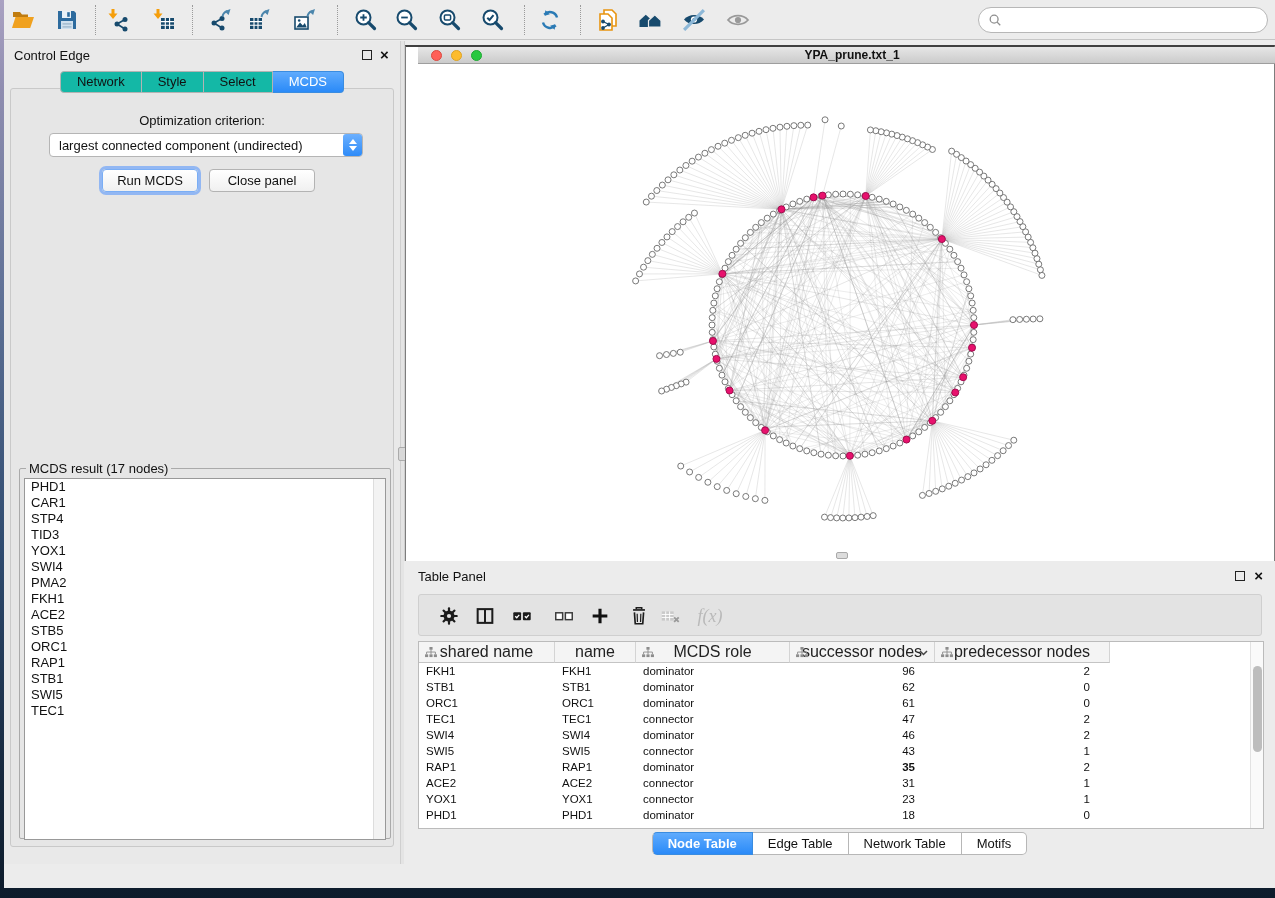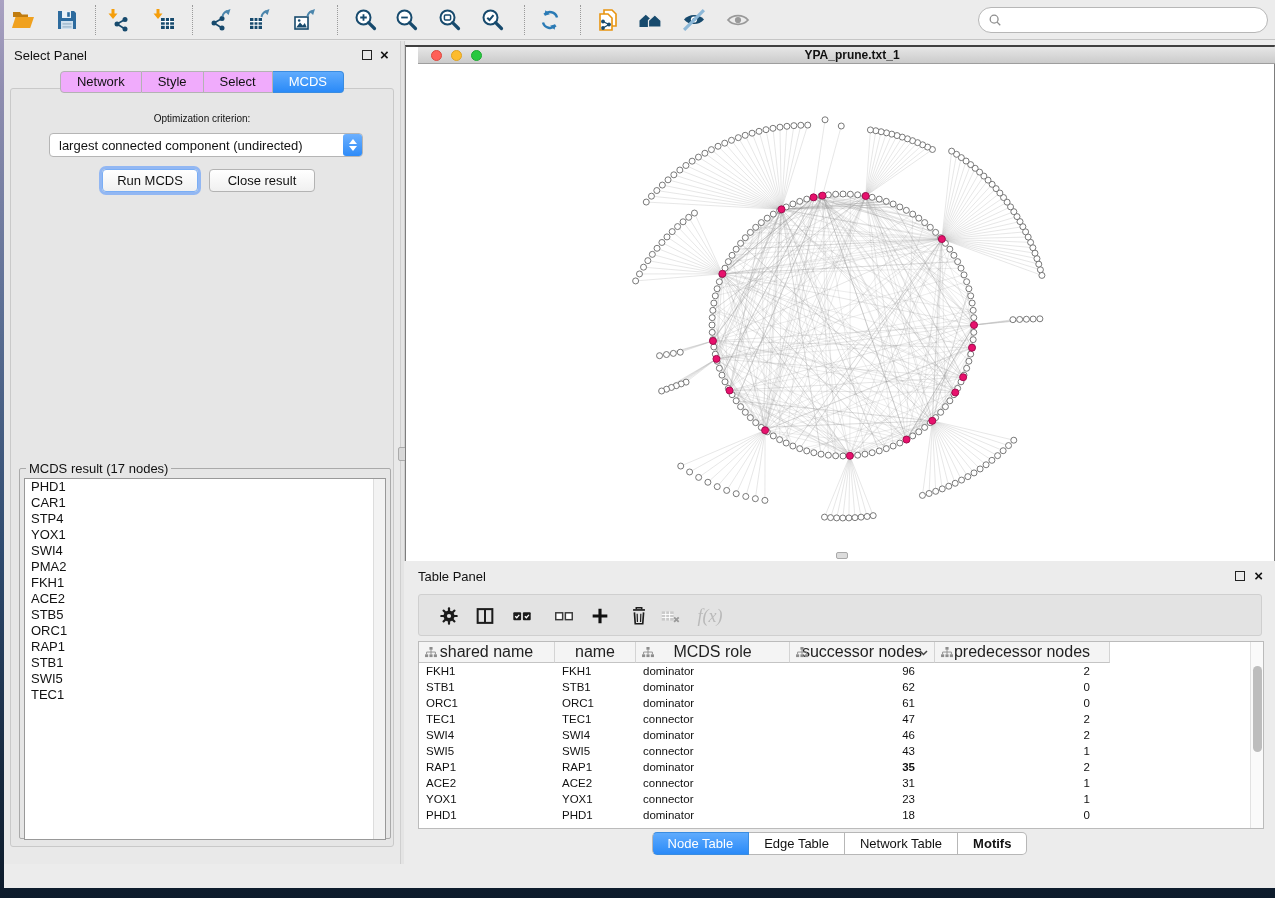--- a/index.html
+++ b/index.html
@@ -19,26 +19,26 @@
   .searchbox { position:absolute; left:974px; top:7px; width:290px; height:26px; background:#fff; border:1px solid #b7b7b7; border-radius:13px; display:flex; align-items:center; padding-left:9px; }
   .searchbox input { border:none; outline:none; flex:1; font-size:13px; background:transparent; margin-left:5px; font-family:inherit; }
 
   
   .control-panel { position:absolute; left:0; top:41px; width:396px; height:823px; background:#e9e9e9; }
   .cp-header { position:absolute; left:0; top:0; width:100%; height:26px; }
   .panel-title { position:absolute; left:10px; top:7px; font-size:13px; color:#111; }
   .float-ic { position:absolute; width:10px; height:10px; border:1.5px solid #222; top:9px; }
   .close-ic { position:absolute; top:5px; font-size:15px; font-weight:bold; color:#111; line-height:18px; }
   .seg-bar { position:absolute; left:0; top:30px; width:100%; display:flex; justify-content:center; z-index:2; }
-  .seg { height:22px; line-height:20px; padding:0 16px; background:#f0abfc; border:1px solid #b3b3b3; border-left:none; font-size:13px; color:#111; text-align:center; }
+  .seg { height:22px; line-height:20px; padding:0 16px; background:#14b8a6; border:1px solid #b3b3b3; border-left:none; font-size:13px; color:#111; text-align:center; }
   .seg:first-child { border-left:1px solid #b3b3b3; border-radius:4px 0 0 4px; }
   .seg:last-child { border-radius:0 4px 4px 0; }
   .seg-active { background:linear-gradient(#5fabfd,#2a8af8); border-color:#3a8ce0; color:#fff; }
   .cp-content { position:absolute; left:6px; top:47px; width:384px; height:759px; background:#e6e6e6; border:1px solid #c9c9c9; border-radius:3px; }
-  .opt-label { position:absolute; left:0; top:24px; width:100%; text-align:center; font-size:10px; color:#111; }
+  .opt-label { position:absolute; left:0; top:24px; width:100%; text-align:center; font-size:13px; color:#111; }
   .dropdown { position:absolute; left:38px; top:44px; width:314px; height:24px; background:#fff; border:1px solid #b5b5b5; border-radius:4px; display:flex; align-items:center; }
   .dropdown .dd-text { flex:1; font-size:13px; padding-left:9px; color:#111; white-space:nowrap; overflow:hidden; }
   .stepper { width:19px; height:22px; margin-right:0px; border-radius:3px; background:linear-gradient(#6cb0fe,#2e8bf8); display:flex; flex-direction:column; align-items:center; justify-content:center; gap:2px; }
   .tri-up { width:0; height:0; border-left:4px solid transparent; border-right:4px solid transparent; border-bottom:5px solid #fff; }
   .tri-dn { width:0; height:0; border-left:4px solid transparent; border-right:4px solid transparent; border-top:5px solid #fff; }
   .btn-row { position:absolute; left:0; top:80px; width:100%; height:24px; }
   .pbtn { position:absolute; height:23px; background:linear-gradient(#ffffff,#f0f0f0); border:1px solid #b3b3b3; border-radius:4px; font-size:13px; color:#111; text-align:center; line-height:21px; font-family:inherit; }
   .pbtn.focus { box-shadow:0 0 0 3px rgba(77,144,254,.55); border-color:#7aaef5; }
   .mcds-box { position:absolute; left:8px; top:372px; width:372px; height:378px; border:1px solid #aaa; border-radius:2px; }
   .mcds-box legend { font-size:13px; color:#111; margin-left:6px; padding:0 3px; }
@@ -71,22 +71,22 @@
   .th .ticon { position:absolute; left:6px; top:5px; }
   .th .chev { position:absolute; right:6px; top:8px; }
   .tbody { position:absolute; left:0; top:21px; width:100%; }
   .tr { display:flex; height:16px; }
   .td { font-size:11.5px; color:#111; line-height:16px; padding-left:7px; white-space:nowrap; overflow:hidden; }
   .td.num { text-align:right; padding-right:20px; padding-left:0; }
   .tscroll { position:absolute; right:0; top:0; width:13px; height:100%; background:#fafafa; border-left:1px solid #e2e2e2; }
   .tthumb { position:absolute; left:2px; top:24px; width:9px; height:86px; background:#bdbdbd; border-radius:5px; }
   .tp-tabs { position:absolute; left:0; top:271px; width:100%; display:flex; justify-content:center; }
   .btab { height:23px; line-height:21px; padding:0 15px; background:#fff; border:1px solid #b7b7b7; border-left:none; font-size:13px; color:#111; }
-  .btab:first-child { border-left:1px solid #b7b7b7; border-radius:5px 0 0 5px; }
-  .btab:last-child { border-radius:0 5px 5px 0;font-weight:bold; }
+  .btab:first-child { border-left:1px solid #b7b7b7; border-radius:5px 0 0 5px;font-weight:bold; }
+  .btab:last-child { border-radius:0 5px 5px 0; }
   .btab-active { background:linear-gradient(#5fabfd,#2a8af8); border-color:#3a8ce0; color:#fff; }
 
   
   .status-bar { position:absolute; left:0; top:864px; width:100%; height:24px; background:#ececec; border-top:1px solid #bdbdbd; }
   .sb-btn { position:absolute; left:10px; top:2px; width:28px; height:20px; background:linear-gradient(#fdfdfd,#e9e9e9); border:1px solid #b0b0b0; border-radius:3px; display:flex; align-items:center; justify-content:center; }
   .mem-btn { position:absolute; right:8px; top:2px; height:20px; padding:0 10px; background:#fbfbfb; border:1px solid #b0b0b0; border-radius:3px; display:flex; align-items:center; gap:6px; font-size:12.5px; color:#111; }
   .mem-dot { width:11px; height:11px; border-radius:50%; background:#1aa12d; border:1px solid #128021; }
 </style>
 </head>
 <body>
@@ -238,50 +238,51 @@
       <svg width="14" height="14" viewBox="0 0 16 16">
           <circle cx="7" cy="7" r="4.5" fill="none" stroke="#8e8e8e" stroke-width="1.5"></circle>
           <path d="M10.4 10.4L14 14" stroke="#8e8e8e" stroke-width="1.5"></path>
         </svg>
       <input type="text" placeholder="" style="">
     </div>
   </div>
 
   <div class="control-panel">
     <div class="cp-header">
-      <span class="panel-title">Select Panel</span>
+      <span class="panel-title">Control Edge</span>
       <span class="float-ic" style="left:358px"></span>
       <span class="close-ic" style="left:376px">×</span>
     </div>
     <div class="seg-bar">
         <div class="seg">Network</div>
         <div class="seg">Style</div>
         <div class="seg">Select</div>
         <div class="seg seg-active">MCDS</div>
       </div>
     <div class="cp-content">
       <div class="opt-label">Optimization criterion:</div>
       <div class="dropdown">
         <span class="dd-text">largest connected component (undirected)</span>
         <span class="stepper">
             <span class="tri-up"></span>
             <span class="tri-dn"></span>
           </span>
       </div>
       <div class="btn-row">
         <button class="pbtn focus" style="left:91px;width:96px">Run MCDS</button>
-        <button class="pbtn" style="left:198px;width:106px">Close result</button>
+        <button class="pbtn" style="left:198px;width:106px">Close panel</button>
       </div>
       <fieldset class="mcds-box">
         <legend>MCDS result (17 nodes)</legend>
         <div class="mcds-list">
           <div class="mcds-scroll"></div>
         <div class="mcds-item">PHD1</div>
             <div class="mcds-item">CAR1</div>
             <div class="mcds-item">STP4</div>
+            <div class="mcds-item">TID3</div>
             <div class="mcds-item">YOX1</div>
             <div class="mcds-item">SWI4</div>
             <div class="mcds-item">PMA2</div>
             <div class="mcds-item">FKH1</div>
             <div class="mcds-item">ACE2</div>
             <div class="mcds-item">STB5</div>
             <div class="mcds-item">ORC1</div>
             <div class="mcds-item">RAP1</div>
             <div class="mcds-item">STB1</div>
             <div class="mcds-item">SWI5</div>

